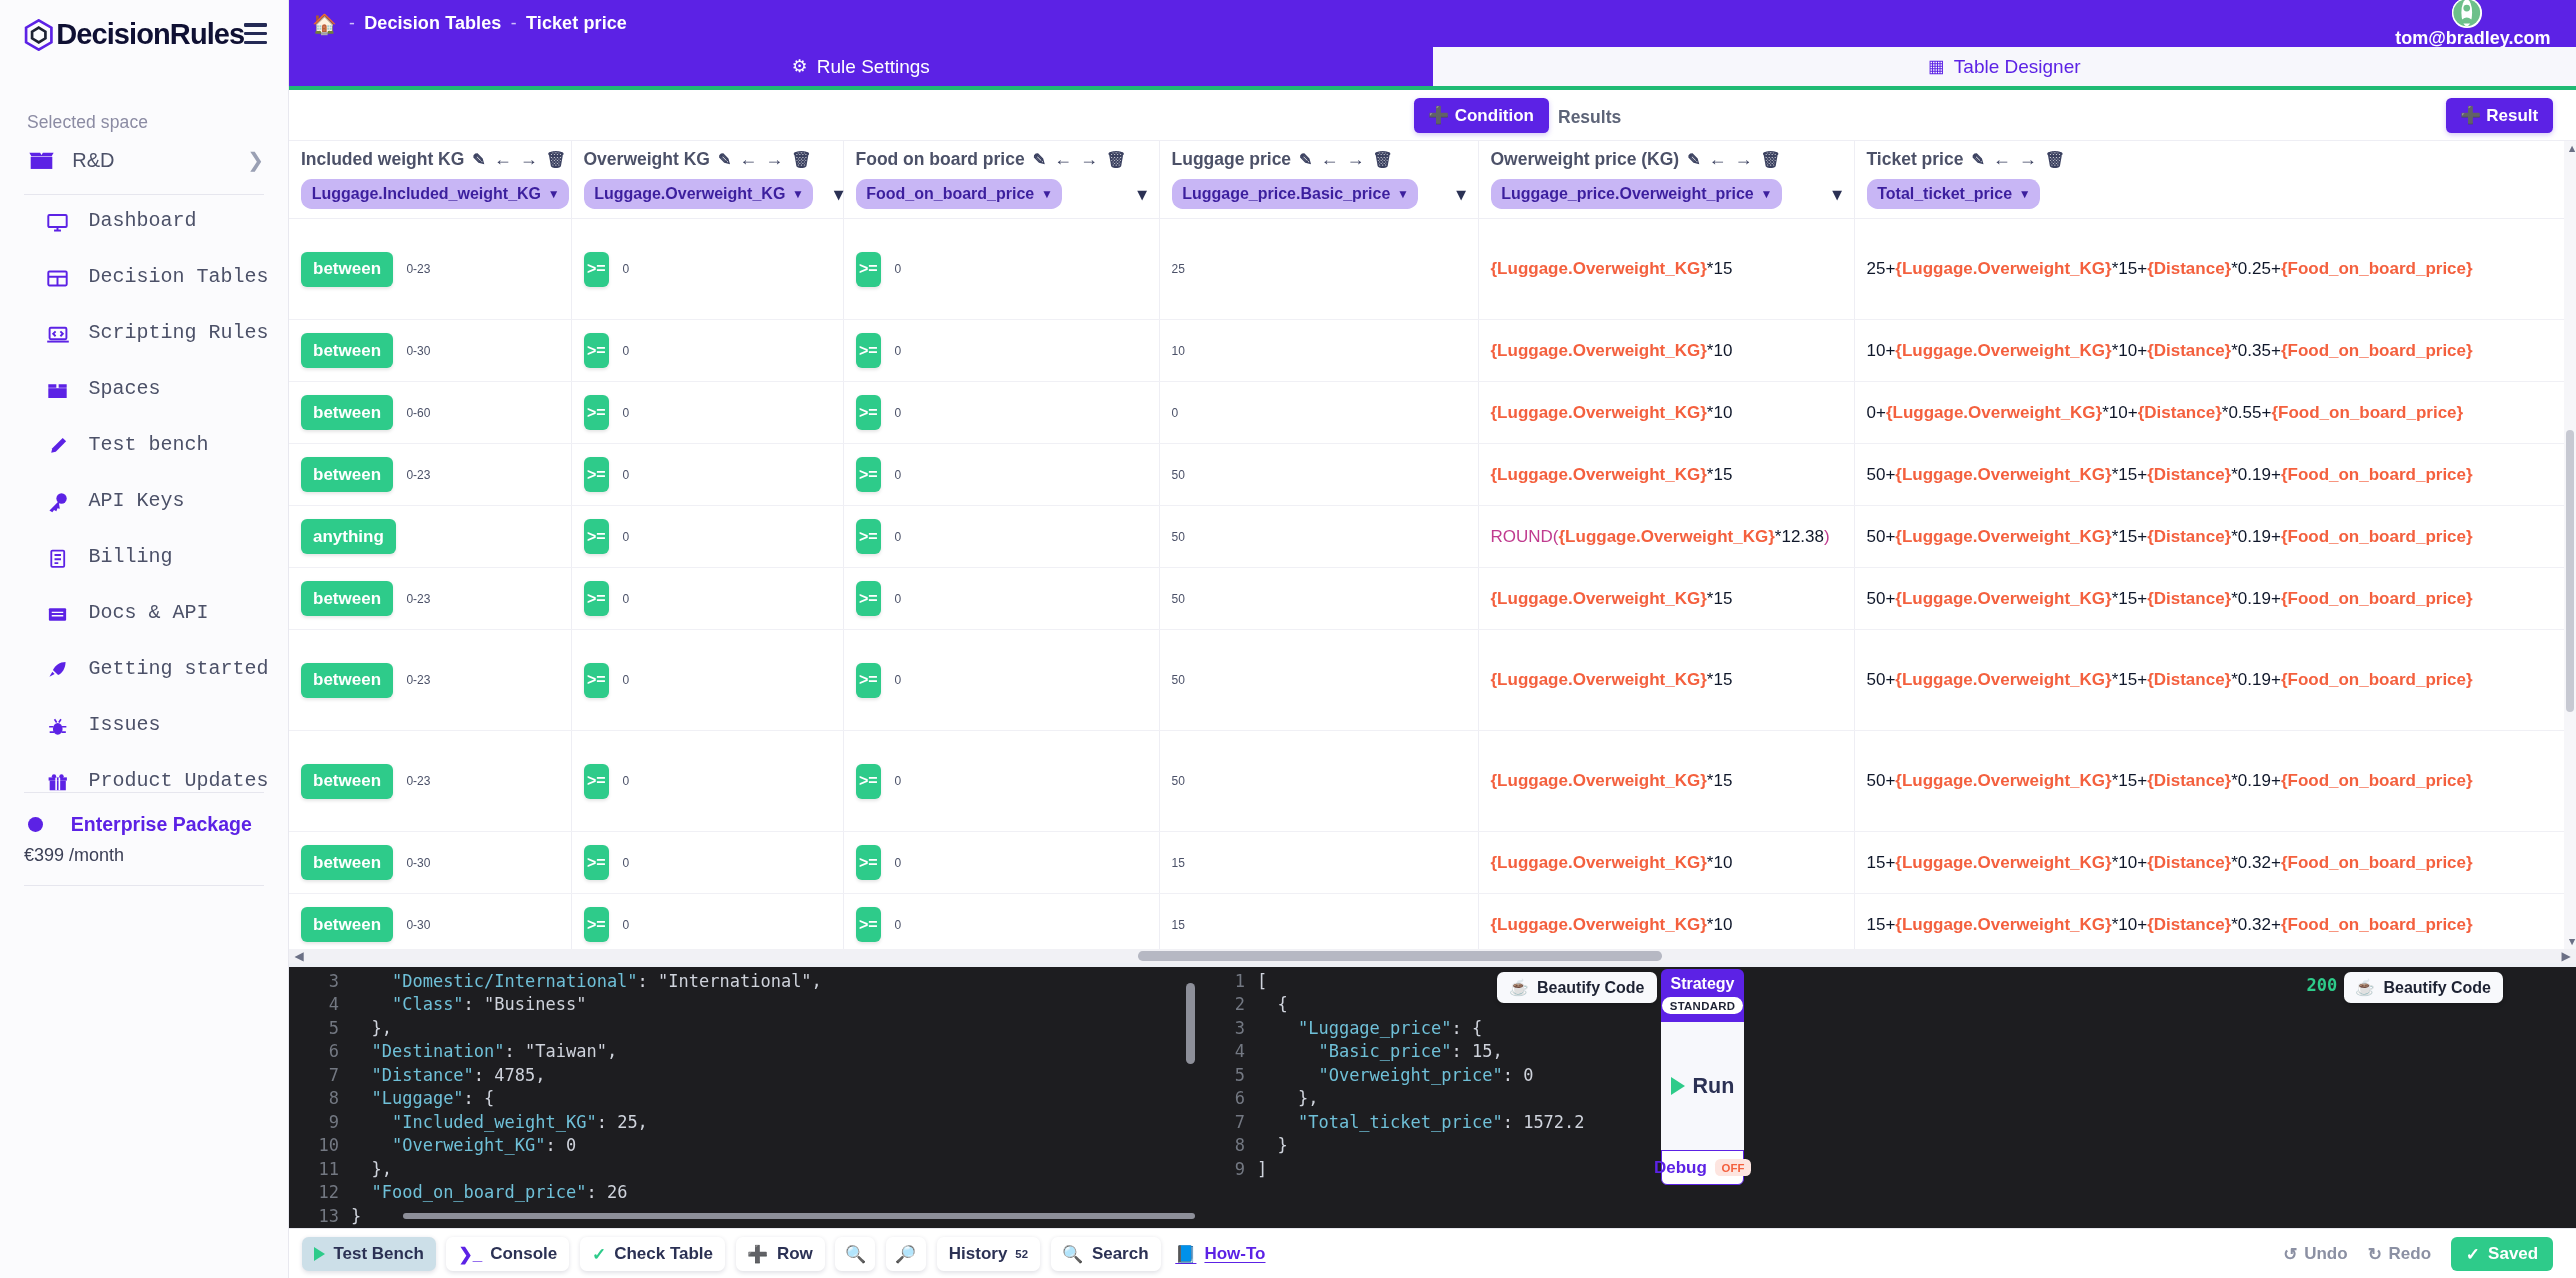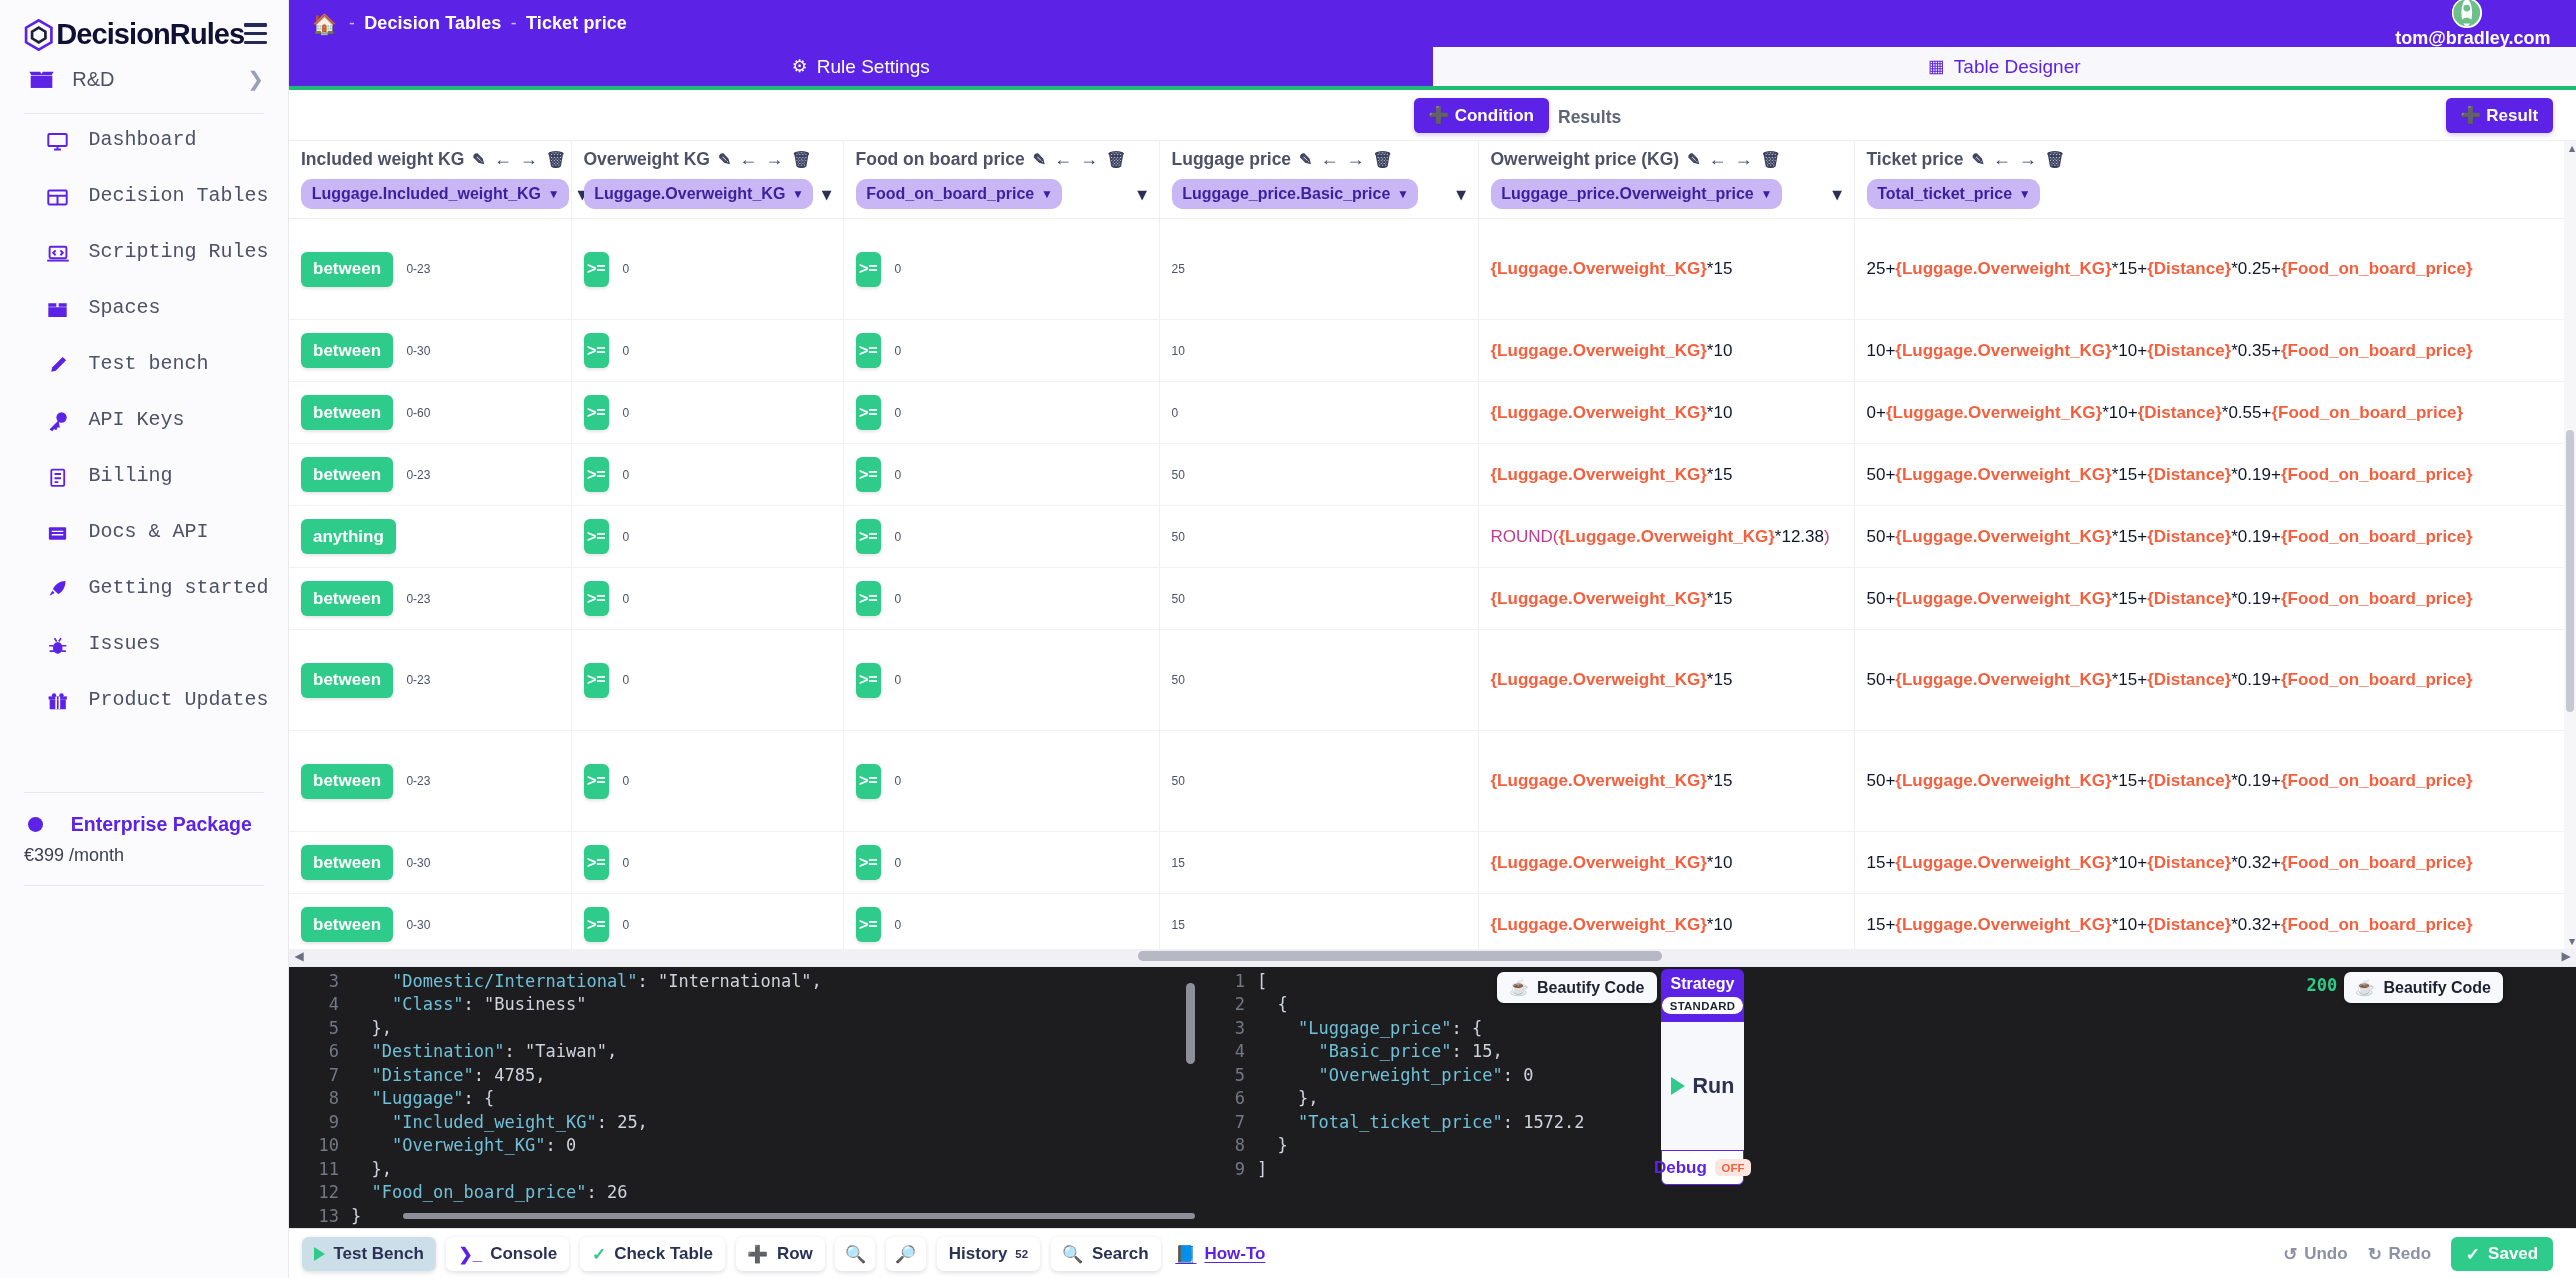--- a/index.html
+++ b/index.html
@@ -129,21 +129,21 @@
   .tbl { width: 2287px; border-collapse: collapse; table-layout: fixed; }
   .tbl th {
     border-right: 0.7px solid #eeeef4; border-bottom: 0.7px solid #eeeef4;
     vertical-align: top; padding: 8px 12px 9.4px 12px; background: #ffffff;
     text-align: left;
   }
   .colhead-top { display: flex; align-items: center; gap: 8px; white-space: nowrap; }
   .colhead-name { font-size: 17.5px; color: #4c5168; }
   .ci { color: #3b4160; font-size: 16px; cursor: pointer; }
   .ci.arrow { font-size: 18px; }
-  .colhead-bot { display: flex; align-items: center; gap: 9px; margin-top: 9.4px; }
+  .colhead-bot { display: flex; align-items: center; gap: 21px; margin-top: 9.4px; }
   .pill {
     background: #c8b6f5; color: #3c1f9e; border-radius: 10.7px;
     font-size: 16px; padding: 5.4px 9.4px 6px 10.7px; white-space: nowrap;
     display: inline-flex; align-items: center; gap: 6.7px; cursor: pointer;
   }
   .pill .cv { font-size: 12px; }
   .funnel { color: #2b3154; font-size: 17.5px; cursor: pointer; margin-left: auto; }
 
   .tbl td {
     border-right: 0.7px solid #eeeef4; border-bottom: 0.7px solid #f0f0f5;
@@ -312,20 +312,21 @@
         </svg>
       </span>
       <span class="logo-text">DecisionRules</span>
       <span class="burger">
         <span></span>
           <span></span>
           <span></span>
       </span>
     </div>
 
+    <div class="sel-space-label">Selected space</div>
 
     <div class="space-row">
       <span class="ico">
         <svg viewBox="0 0 40 40" width="27" height="27" fill="#5c22e5">
           <path d="M4 16h32v18H4z"></path>
             <path d="M2 10h16l3 5H5zM22 10h16l-3 5H19z"></path>
         </svg>
       </span>
       <span class="lbl">R&amp;D</span>
       <span class="chev">❯</span>

